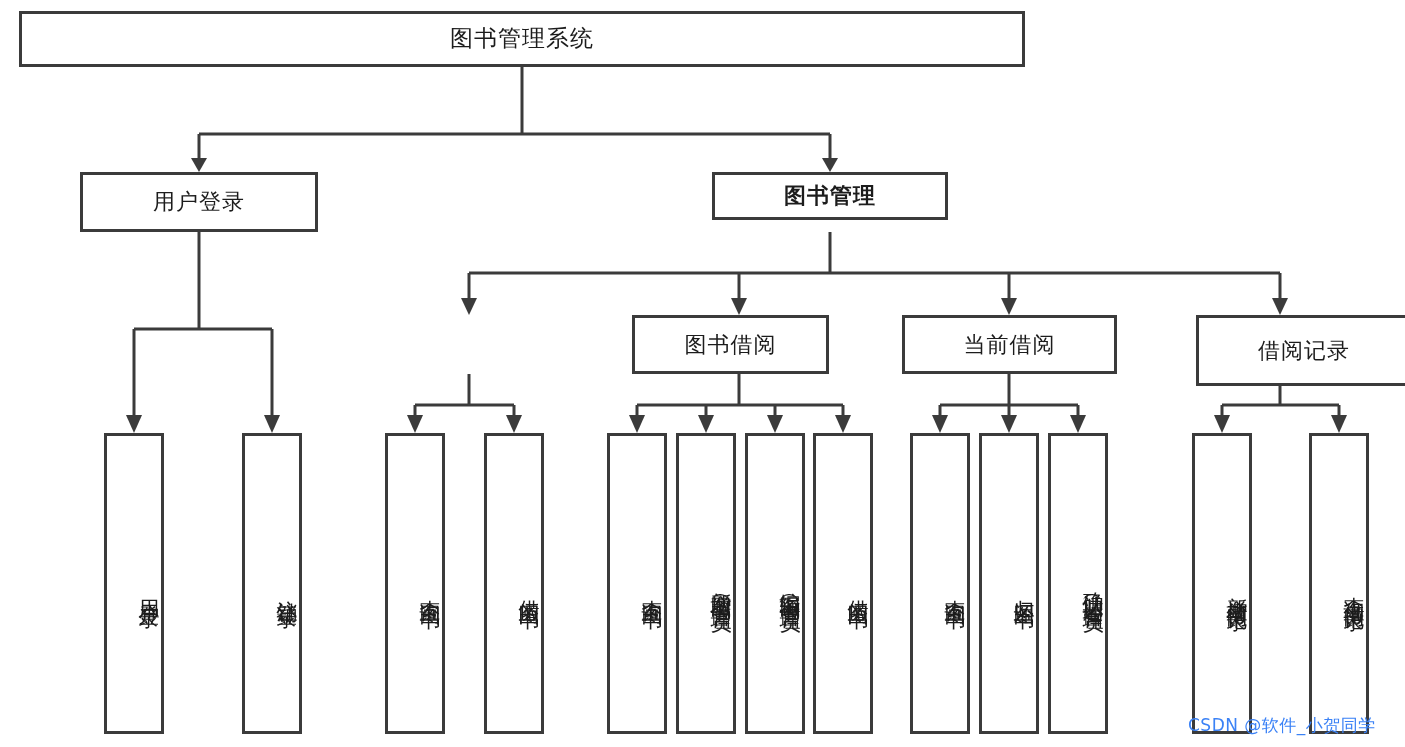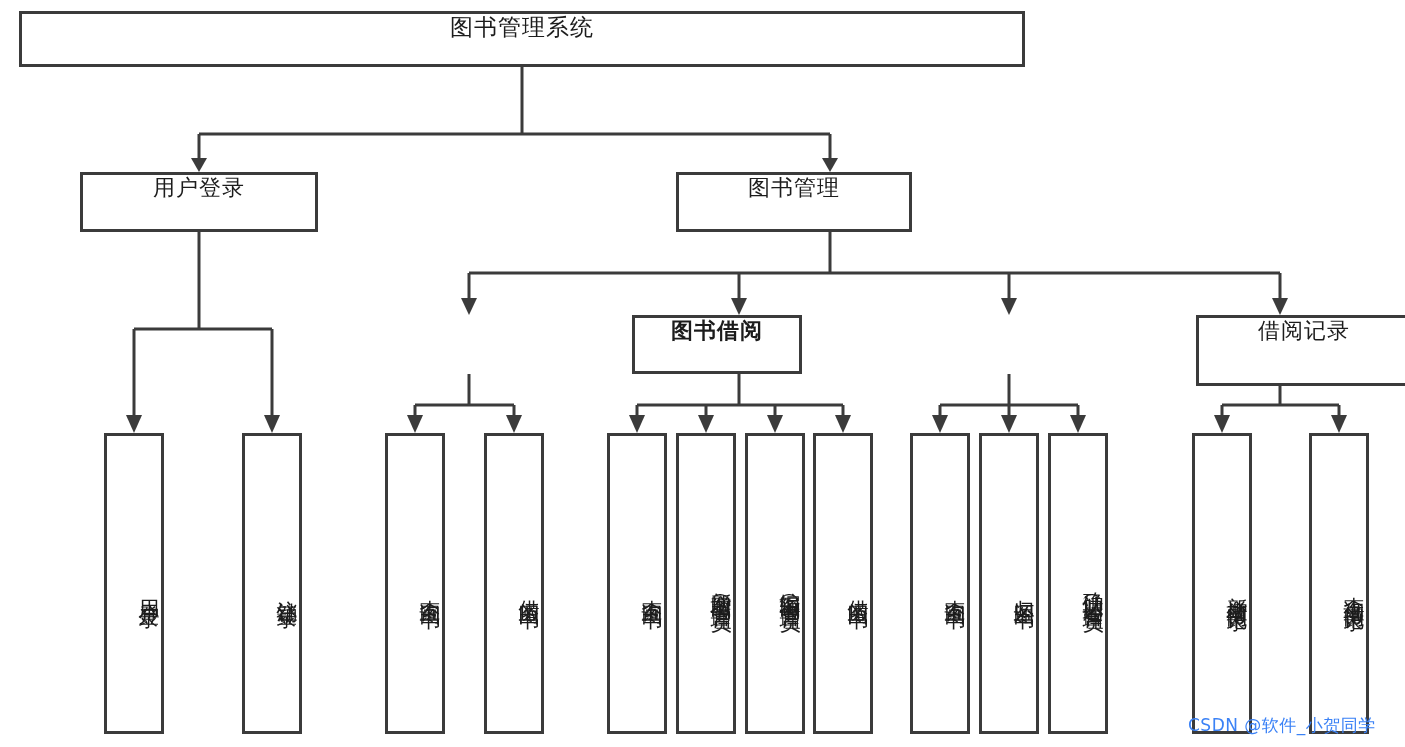--- a/index.html
+++ b/index.html
@@ -17,21 +17,21 @@
   #connector-layer{position:absolute;left:0;top:0;width:1405px;height:747px;}
   #connector-layer line,#connector-layer path{stroke:#3b3b3b;stroke-width:3;fill:none;}
   #connector-layer polygon{fill:#3b3b3b;}
 
   .node{
     position:absolute;
     box-sizing:border-box;
     background:#ffffff;
     border:3px solid #3b3b3b;
     display:flex;
-    align-items:flex-start;
+    align-items:center;
     justify-content:center;
     color:#1c1c1c;
     line-height:1.18;
   }
   .node.horiz{
     writing-mode:horizontal-tb;
     font-size:22px;
     letter-spacing:1px;
   }
   .node.root{font-size:23px;}
@@ -129,26 +129,29 @@
     <polygon points="1331,415 1347,415 1339,433"></polygon>
   </svg>
 
   <div class="node horiz root" style="left:19px;top:11px;width:1006px;height:56px;">
     <span>图书管理系统</span>
   </div>
 
   <div class="node horiz" style="left:80px;top:172px;width:238px;height:60px;">
     <span>用户登录</span>
   </div>
-  <div class="node horiz" style="left:676px;top:172px;width:236px;height:60px;">
+  <div class="node horiz" style="left:712px;top:172px;width:236px;height:48px;font-weight:bold;">
     <span>图书管理</span>
   </div>
 
-  <div class="node horiz" style="left:632px;top:315px;width:170px;height:59px;font-weight:bold;">
+  <div class="node horiz" style="left:632px;top:315px;width:197px;height:59px;">
     <span>图书借阅</span>
+  </div>
+  <div class="node horiz" style="left:902px;top:315px;width:215px;height:59px;">
+    <span>当前借阅</span>
   </div>
   <div class="node horiz" style="left:1172px;top:315px;width:216px;height:71px;margin-left:24px;">
     <span>借阅记录</span>
   </div>
 
   <div class="node vert" style="left:104px;top:433px;width:60px;height:301px;">
     <span class="vtext">用户登录</span>
   </div>
   <div class="node vert" style="left:242px;top:433px;width:60px;height:301px;">
     <span class="vtext">注销登录</span>

